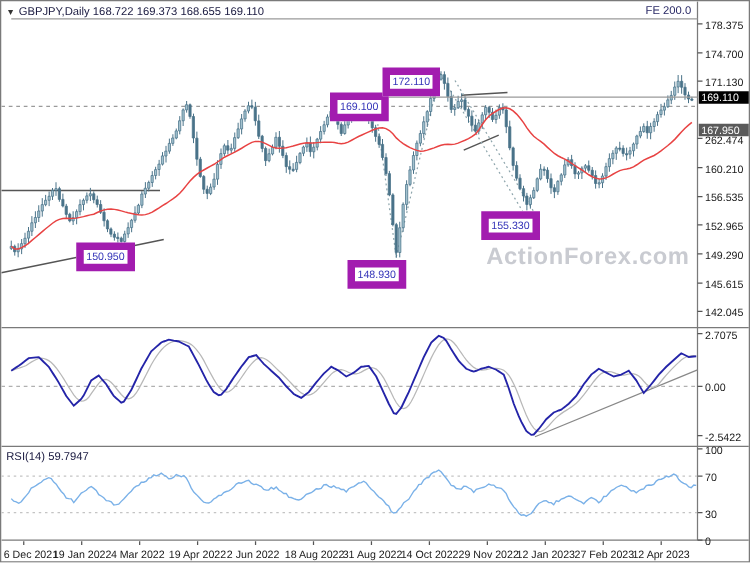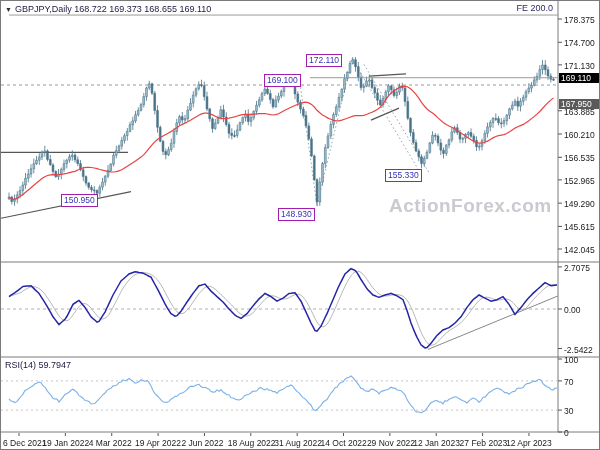--- a/index.html
+++ b/index.html
@@ -12,21 +12,21 @@
   .title-bar{position:absolute;left:4px;top:3px;font-size:9px;color:#1a1a40;white-space:nowrap;}
   .title-bar .dd{display:inline-block;font-size:7px;margin-right:3px;color:#333;}
   .fe-label{position:absolute;right:46px;top:2px;font-size:9px;color:#2a2a66;}
   .pane-label{position:absolute;font-size:9px;color:#1a1a40;}
   .watermark{
     position:absolute;left:388px;top:194px;font-size:19px;font-weight:bold;
     color:#c9cbd1;letter-spacing:0.5px;
   }
   .callout{
     position:absolute;font-size:8.5px;color:#3434b8;background:#ffffff;
-    border:1px solid #a21caf;padding:0 2px;line-height:11px;height:11px;
+    border:6px solid #a21caf;padding:0 2px;line-height:11px;height:11px;
   }
   .price-tag{
     position:absolute;left:558px;width:41px;height:10px;line-height:10px;
     font-size:8.5px;color:#ffffff;text-align:left;padding-left:2px;box-sizing:border-box;
   }
   .axis-col{position:absolute;left:560px;top:0;width:40px;height:431px;}
   .date-row{position:absolute;left:0;top:432px;width:600px;height:18px;}
   .tick-lbl{position:absolute;font-size:8.5px;color:#1a1a1a;white-space:nowrap;}
 </style>
 </head>
@@ -98,21 +98,21 @@
   <div class="fe-label">FE 200.0</div>
 
   <div class="pane-label" style="left:4px;top:359px;">RSI(14) 59.7947</div>
 
   <div class="watermark">ActionForex.com</div>
 
   <div class="axis-col" id="price-axis">
       <div class="tick-lbl" style="left: 3px; top: 14px;">178.375</div>
       <div class="tick-lbl" style="left: 3px; top: 37.2664px;">174.700</div>
       <div class="tick-lbl" style="left: 3px; top: 59.8681px;">171.130</div>
-      <div class="tick-lbl" style="left: 3px; top: 105.736px;">163.885</div>
+      <div class="tick-lbl" style="left: 3px; top: 105.736px;">262.474</div>
       <div class="tick-lbl" style="left: 3px; top: 129.003px;">160.210</div>
       <div class="tick-lbl" style="left: 3px; top: 152.269px;">156.535</div>
       <div class="tick-lbl" style="left: 3px; top: 174.871px;">152.965</div>
       <div class="tick-lbl" style="left: 3px; top: 198.137px;">149.290</div>
       <div class="tick-lbl" style="left: 3px; top: 221.404px;">145.615</div>
       <div class="tick-lbl" style="left: 3px; top: 244.005px;">142.045</div>
       <div class="tick-lbl" style="left: 3px; top: 261.898px;">2.7075</div>
       <div class="tick-lbl" style="left: 3px; top: 304px;">0.00</div>
       <div class="tick-lbl" style="left: 3px; top: 343.531px;">-2.5422</div>
       <div class="tick-lbl" style="left: 3px; top: 354px;">100</div>

